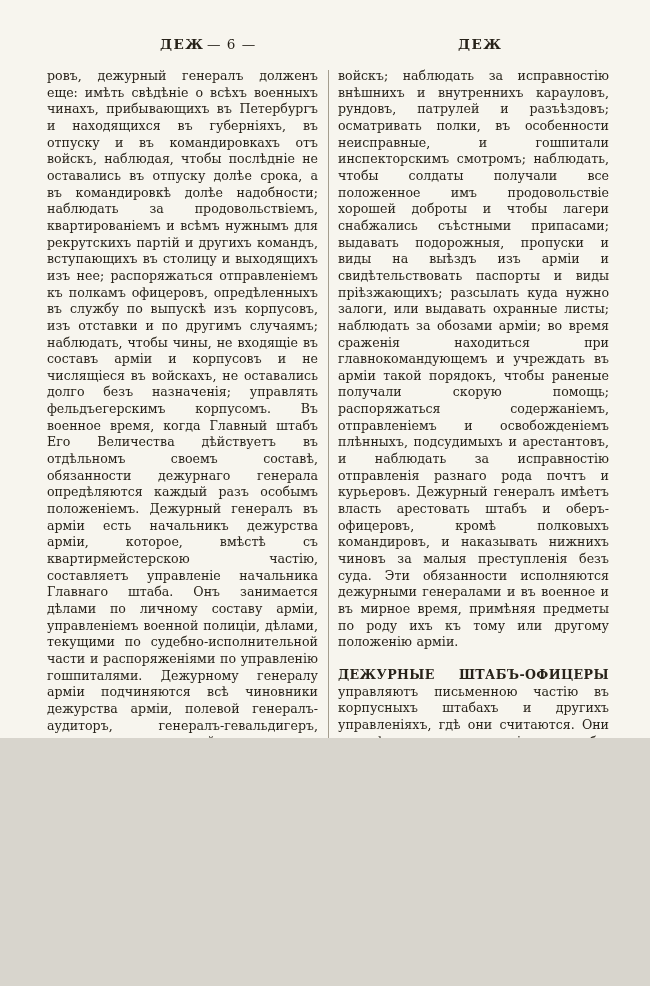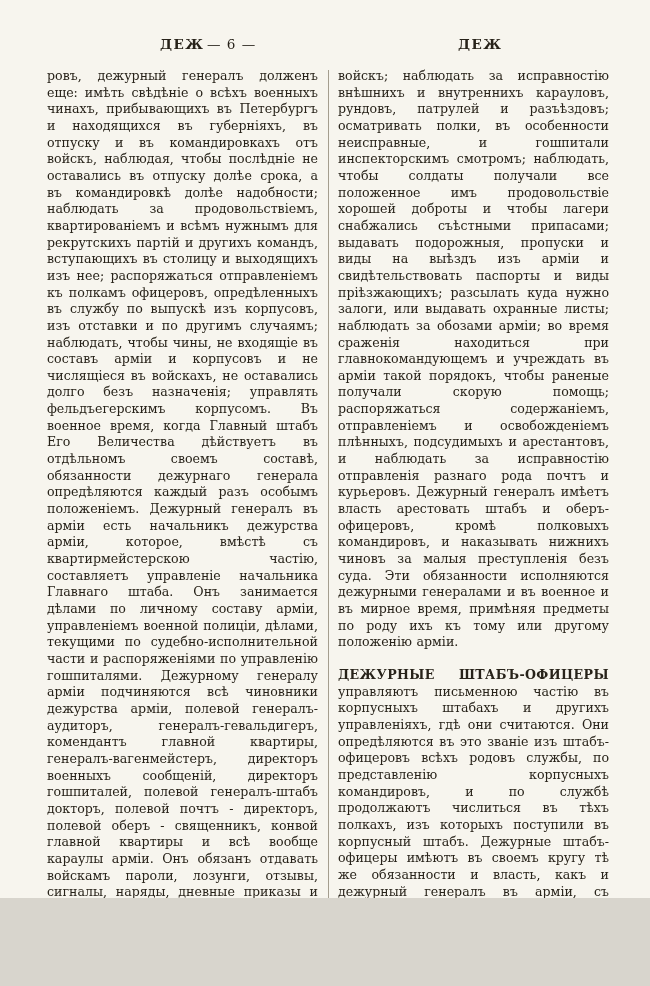--- a/index.html
+++ b/index.html
@@ -3,21 +3,21 @@
 <meta charset="utf-8">
 <style>
   html, body {
     margin: 0;
     padding: 0;
     background: #d8d5cd;
   }
   .page {
     position: relative;
     width: 650px;
-    height: 898px;
+    height: 738px;
     margin: 0 auto;
     background: #f7f5ee;
     box-sizing: border-box;
     overflow: hidden;
     font-family: "DejaVu Serif", "Liberation Serif", serif;
     color: #272219;
   }
   
   .page-header {
     position: absolute;

